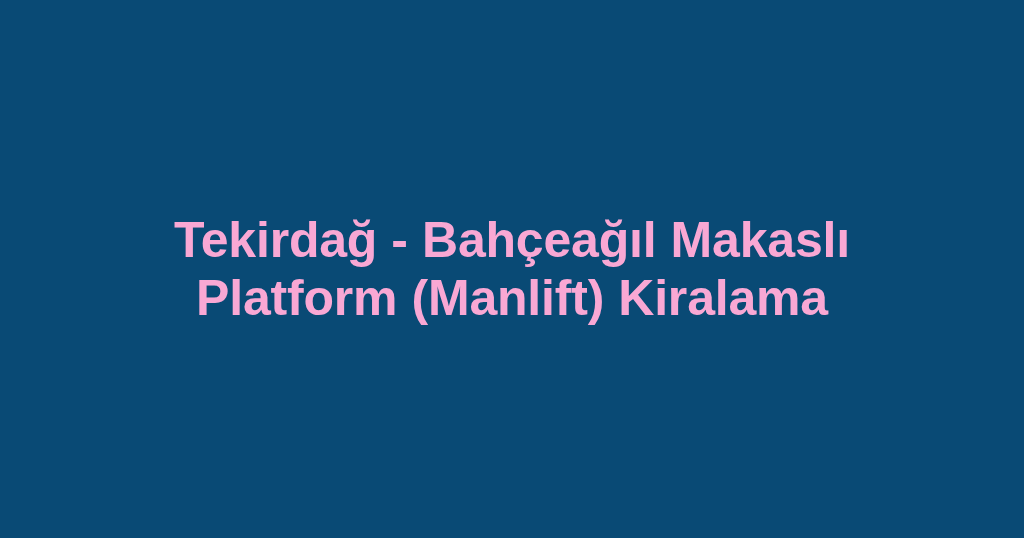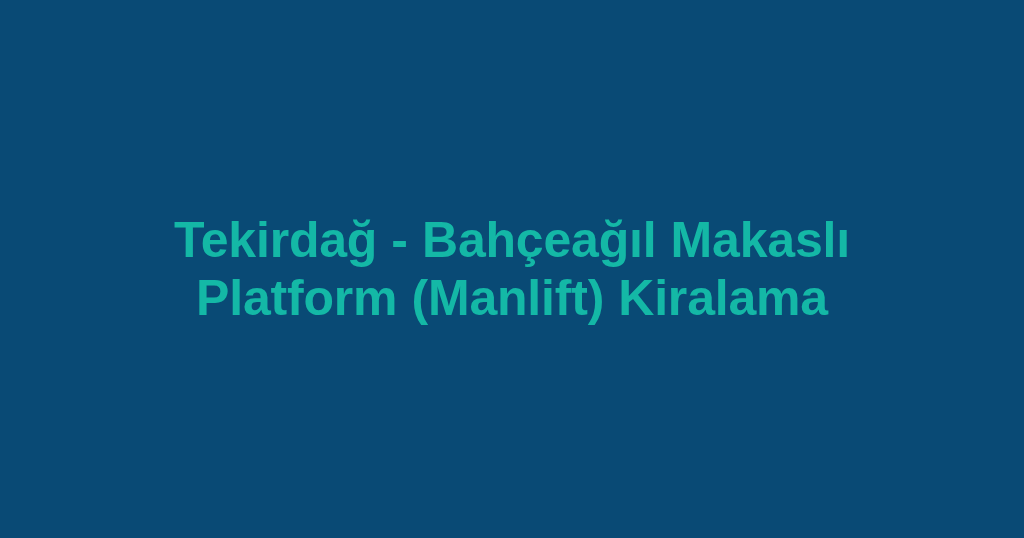--- a/index.html
+++ b/index.html
@@ -43,16 +43,16 @@
     word-spacing: 0.5px;
     white-space: pre-line;
     -webkit-font-smoothing: antialiased;
   }
 </style>
 </head>
 <body style="width: 1024px; height: 538px;">
 
 <div id="hero-card" style="background: rgb(9, 74, 117); width: 1024px; height: 538px;">
 
-  <h1 id="hero-title" style="color: #14b8a6; text-align: center;">Tekirdağ - Bahçeağıl Makaslı
+  <h1 id="hero-title" style="color: #f9a8d4; text-align: center;">Tekirdağ - Bahçeağıl Makaslı
 Platform (Manlift) Kiralama</h1>
 
 </div>
 
 </body></html>

